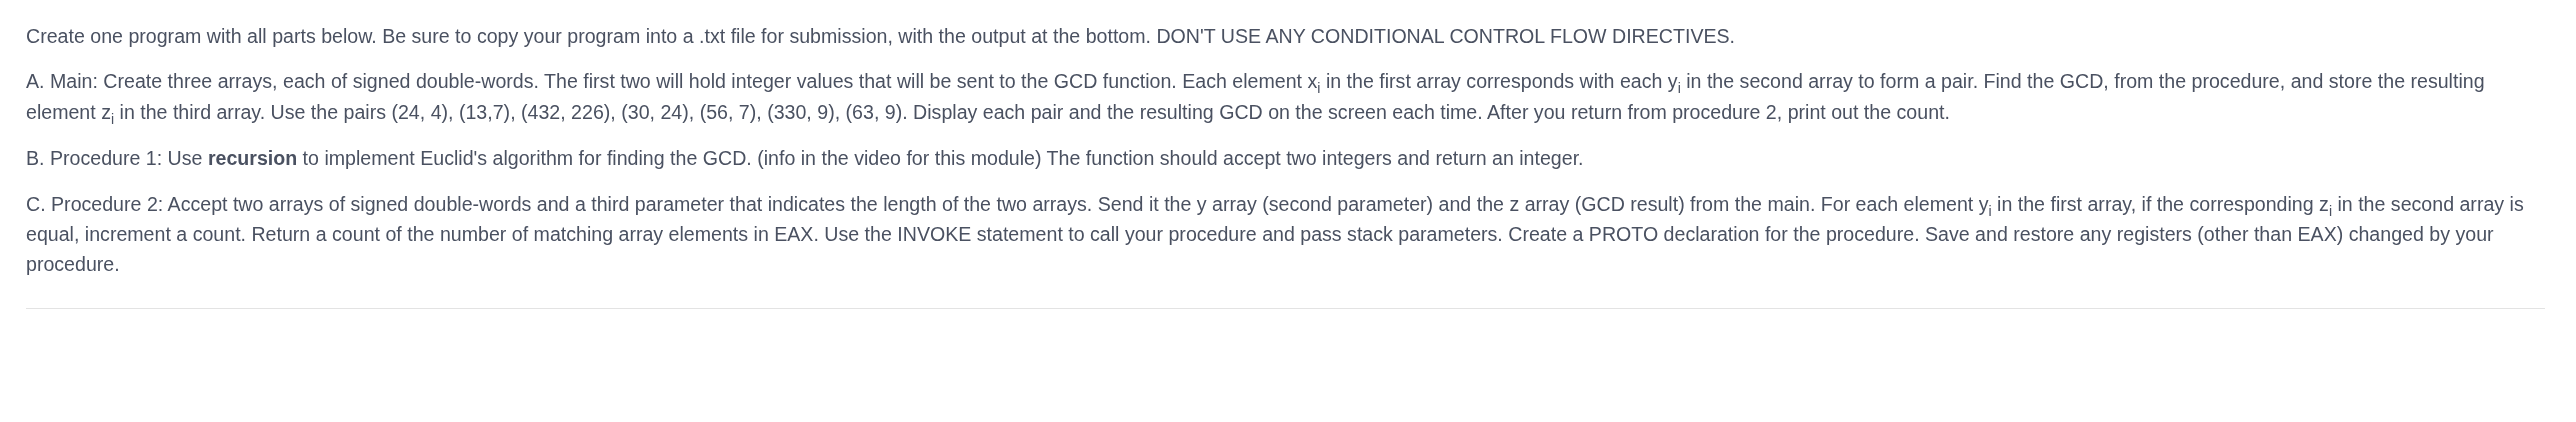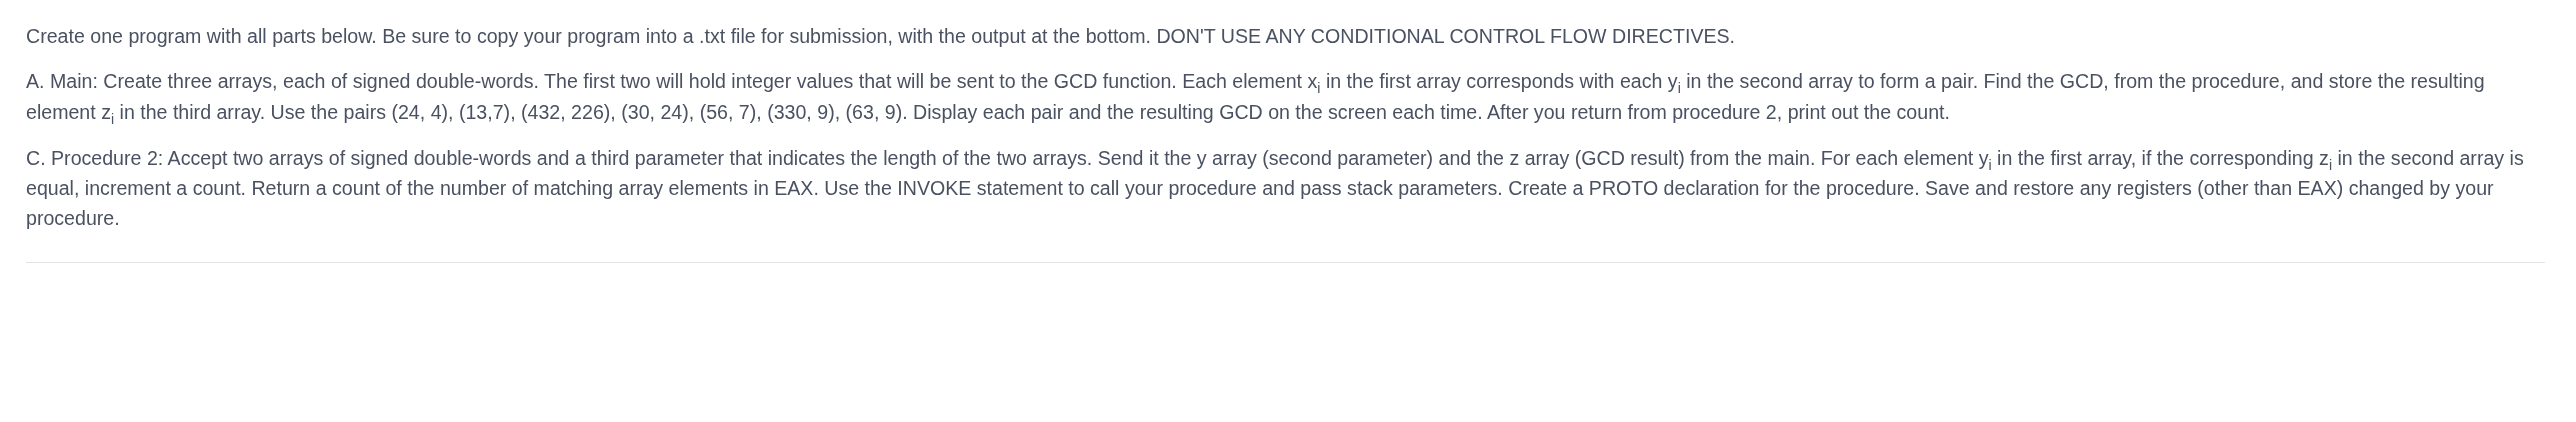--- a/index.html
+++ b/index.html
@@ -43,20 +43,23 @@
 <div class="page">
 
   <p class="para">
     <span>Create one program with all parts below.  Be sure to copy your program into a .txt file for submission, with the output at the bottom. DON'T USE ANY CONDITIONAL CONTROL FLOW DIRECTIVES.</span>
   </p>
 
   <p class="para">
     <span>A. Main:  Create three arrays, each of signed double-words.  The first two will hold integer values that will be sent to the GCD function.  Each element x</span><sub>i</sub><span> in the first array corresponds with each y</span><sub>i</sub><span> in the second array to form a pair. Find the GCD, from the procedure, and store the resulting element z</span><sub>i</sub><span> in the third array. Use the pairs (24, 4), (13,7), (432, 226), (30, 24), (56, 7), (330, 9), (63, 9).  Display each pair and the resulting GCD on the screen each time. After you return from procedure 2, print out the count.</span>
   </p>
 
+  <p class="para">
+    <span>B. Procedure 1: Use </span><span class="b">recursion</span><span> to implement Euclid's algorithm for finding the GCD. (info in the video for this module) The function should accept two integers and return an integer.</span>
+  </p>
 
   <p class="para last">
     <span>C. Procedure 2: Accept two arrays of signed double-words and a third parameter that indicates the length of the two arrays.  Send it the y array (second parameter) and the z array (GCD result) from the main.  For each element y</span><sub>i</sub><span> in the first array, if the corresponding z</span><sub>i</sub><span> in the second array is equal, increment a count.  Return a count of the number of matching array elements in EAX. Use the INVOKE statement to call your procedure and pass stack parameters.  Create a PROTO declaration for the procedure.  Save and restore any registers (other than EAX) changed by your procedure.</span>
   </p>
 
   <hr class="sep">
 
 </div>
 
 

